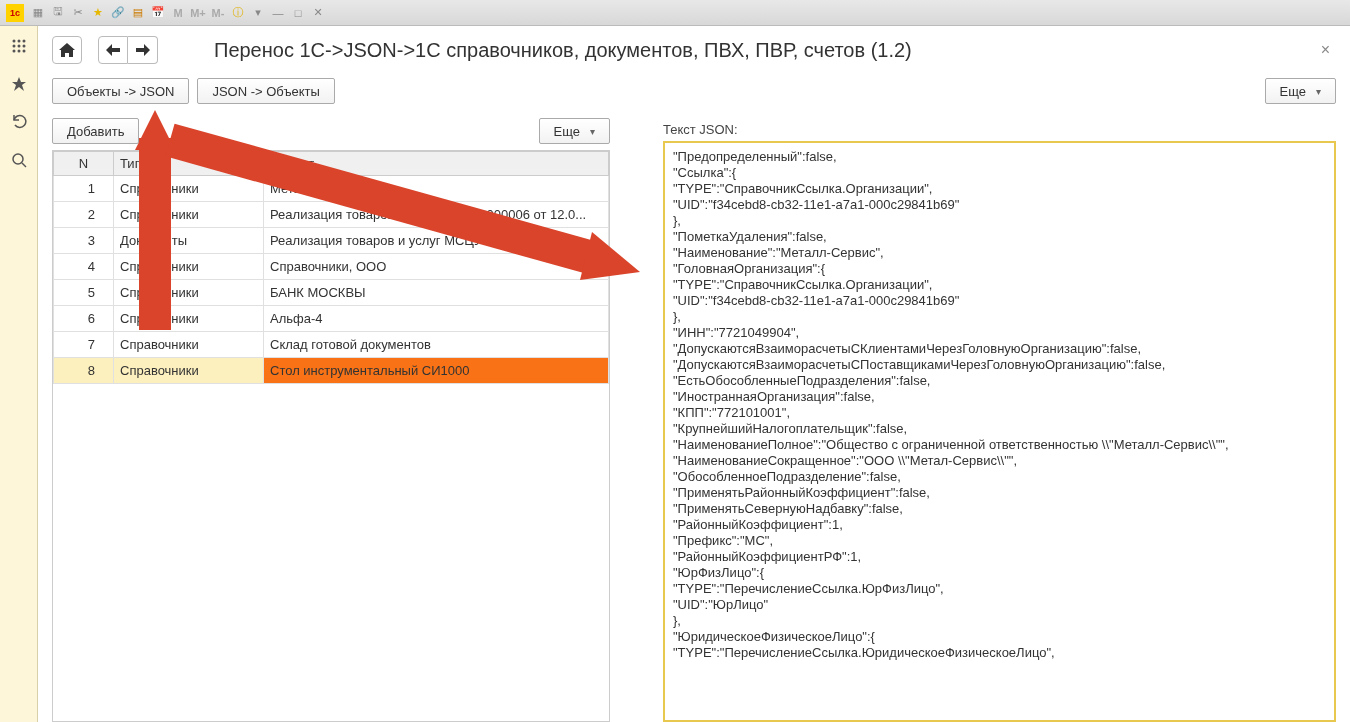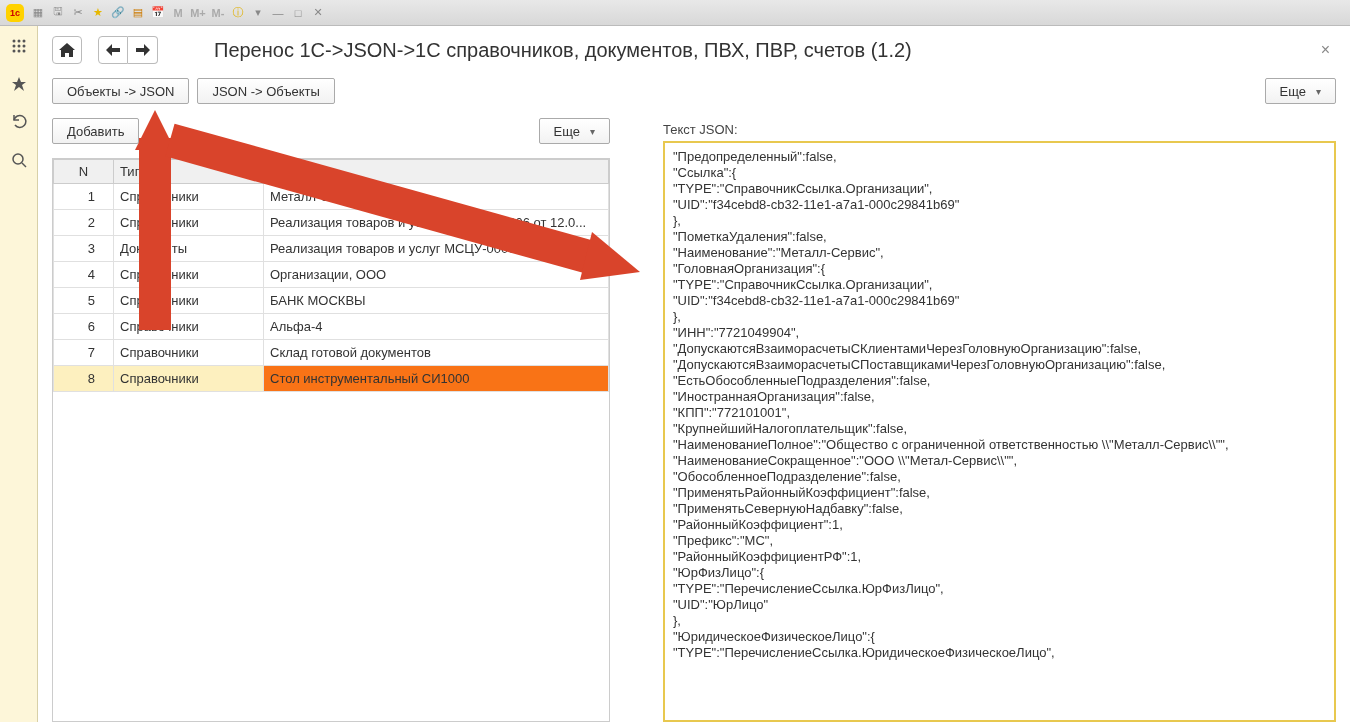--- a/index.html
+++ b/index.html
@@ -1,19 +1,19 @@
 <!DOCTYPE html>
 <html><head>
 <meta charset="utf-8">
 <style>
   * { box-sizing: border-box; margin: 0; padding: 0; }
   body { font-family: Arial, sans-serif; font-size: 12px; background: #f5f5f5; color: #333; overflow: hidden; }
   .window { width: 1350px; height: 722px; display: flex; flex-direction: column; background: #fff; }
   .titlebar { height: 26px; background: linear-gradient(#e8e8e8,#d8d8d8); display: flex; align-items: center; padding: 0 6px; border-bottom: 1px solid #bbb; }
-  .titlebar .logo { width: 18px; height: 18px; background: #ffd200; border-radius: 5px; font-size: 9px; font-weight: bold; color: #c00; display:flex; align-items:center; justify-content:center; margin-right: 6px;}
+  .titlebar .logo { width: 18px; height: 18px; background: #ffd200; border-radius: 0; font-size: 9px; font-weight: bold; color: #c00; display:flex; align-items:center; justify-content:center; margin-right: 6px;}
   .titlebar .title { flex: 1; color: #444; font-size: 12px; white-space: nowrap; overflow: hidden; text-overflow: ellipsis;}
   .titlebar .ticons { display:flex; gap:4px; align-items:center;}
   .titlebar .ticon { width:16px; height:16px; display:flex; align-items:center; justify-content:center; font-size:11px; color:#888; cursor:pointer;}
   .titlebar .ticon.m { color:#aaa; font-weight:bold; }
   .body-row { flex:1; display:flex; min-height:0;}
   .sidebar { width: 38px; background: #fdf6d9; border-right: 1px solid #d8d0a8; display:flex; flex-direction:column; align-items:center; padding-top:10px; gap:18px;}
   .sidebar .sicon { width:20px; height:20px; display:flex; align-items:center; justify-content:center; cursor:pointer; color:#555;}
   .main { flex:1; display:flex; flex-direction:column; padding: 10px 14px 0 14px; min-width:0;}
   .topnav { display:flex; align-items:center; gap:16px; margin-bottom: 14px;}
   .navbtn { height:28px; min-width:30px; padding:0 6px; border:1px solid #bbb; border-radius:4px; background:#fff; cursor:pointer; display:flex; align-items:center; justify-content:center;}
@@ -21,21 +21,21 @@
   .navpair { display:flex; }
   .navpair .navbtn:first-child{ border-top-right-radius:0;border-bottom-right-radius:0;}
   .navpair .navbtn:last-child{ border-top-left-radius:0;border-bottom-left-radius:0; border-left:none;}
   .page-title { font-size: 20px; color:#333; margin-left: 40px; flex:1; white-space:nowrap; overflow:hidden; text-overflow:ellipsis;}
   .close-x { font-size:16px; color:#888; cursor:pointer; padding:0 6px;}
   .actionbar { display:flex; gap:8px; margin-bottom: 14px;}
   .btn { height:26px; padding: 0 14px; border:1px solid #aaa; border-radius:2px; background:linear-gradient(#fff,#f2f2f2); cursor:pointer; font-size:13px; display:flex; align-items:center;}
   .btn.drop::after{ content:"▾"; margin-left:10px; font-size:10px; color:#666;}
   .spacer { flex:1; }
   .content-row { flex:1; display:flex; gap:12px; min-height:0;}
-  .left-pane { width: 558px; display:flex; flex-direction:column; min-height:0;gap:8px;}
+  .left-pane { width: 558px; display:flex; flex-direction:column; min-height:0;}
   .left-bar { display:flex; gap:8px; margin-bottom:6px;}
   .right-pane { flex:1; display:flex; flex-direction:column; min-height:0;padding-left:41px;}
   .json-label { font-size:13px; color:#444; margin-bottom:4px; padding-top:4px;}
   .json-box { flex:1; border:2px solid #e8c84f; background:#fff; padding:6px 8px; font-size:13px; line-height:16px; color:#333; white-space:pre; overflow:auto; position:relative;}
   .json-box::-webkit-scrollbar{width:10px;}
   .json-box::-webkit-scrollbar-thumb{background:#ccc;border-radius:5px;}
   table { width:100%; border-collapse:collapse; table-layout:fixed;}
   thead th { background:#f0f0f0; border:1px solid #ccc; padding:4px 6px; text-align:left; font-weight:normal; font-size:13px; color:#333;}
   thead th:first-child{ width:60px; text-align:center;}
   thead th:nth-child(2){ width:150px;}
@@ -165,21 +165,21 @@
                     <td>Реализация товаров и услуг МСЦУ-000006 от 12.0...</td>
                   </tr>
                   <tr>
                     <td>3</td>
                     <td>Документы</td>
                     <td>Реализация товаров и услуг МСЦУ-000004 от 30.0...</td>
                   </tr>
                   <tr>
                     <td>4</td>
                     <td>Справочники</td>
-                    <td>Организации, ООО</td>
+                    <td>Справочники, ООО</td>
                   </tr>
                   <tr>
                     <td>5</td>
                     <td>Справочники</td>
                     <td>БАНК МОСКВЫ</td>
                   </tr>
                   <tr>
                     <td>6</td>
                     <td>Справочники</td>
                     <td>Альфа-4</td>

